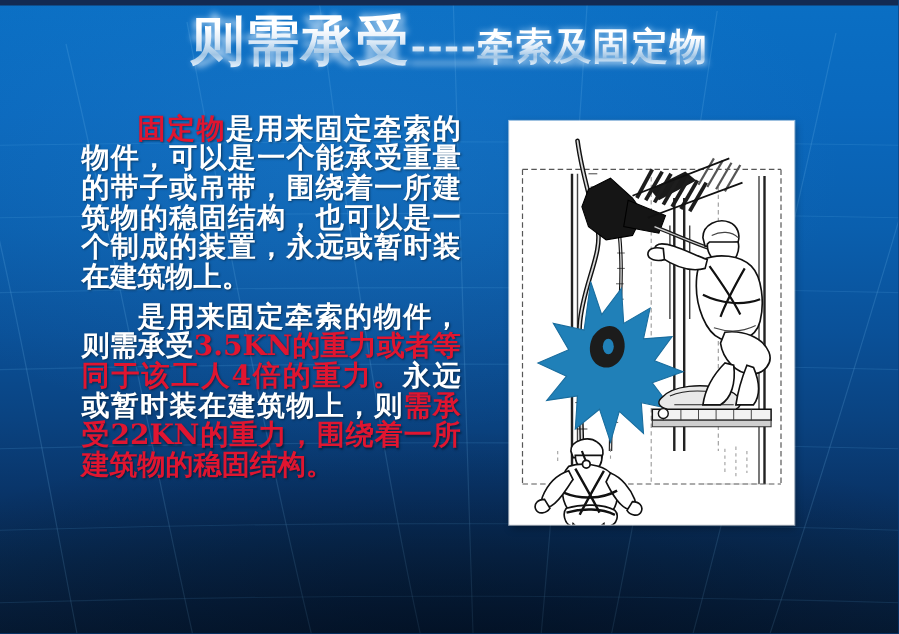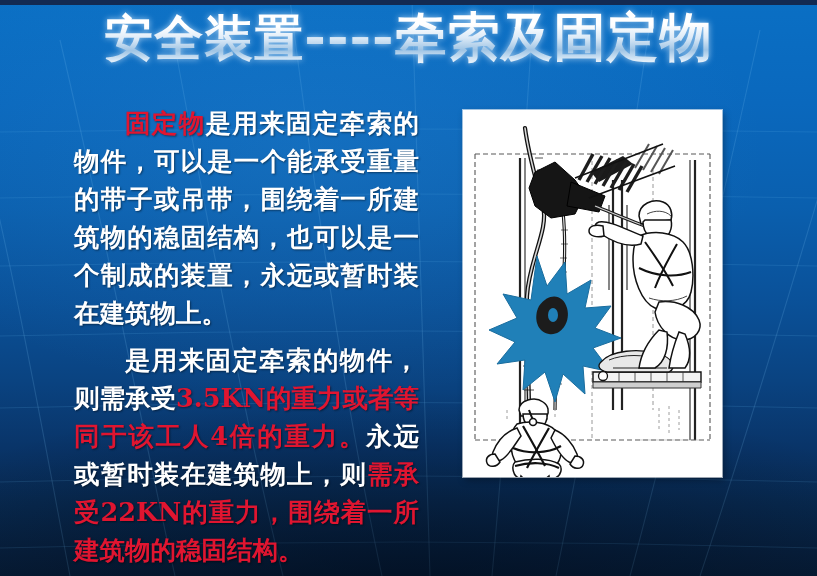--- a/index.html
+++ b/index.html
@@ -80,34 +80,34 @@
     z-index: 0;
     filter: blur(3px);
     opacity: 0.75;
   }
   .title-glow .title-main, .title-glow .title-sub {
     color: #cfe6fb;
     -webkit-text-fill-color: #cfe6fb;
     background: none;
   }
   .title-main { font-size: 49px; line-height: 62px; }
-  .title-sub  { font-size: 52px; line-height: 62px; }
+  .title-sub  { font-size: 34px; line-height: 62px; text-decoration: underline; }
   .title-layer { position: relative; z-index: 1; }
 
   
   .body-col {
     position: absolute;
     left: 74px;
     top: 104px;
     width: 345px;
   }
   .para {
     font-family: "DejaVu Serif", "Liberation Serif", serif;
     font-size: 25.5px;
-    line-height: 38px;
+    line-height: 27px;
     font-weight: bold;
     color: #ffffff;
     text-align: justify;
     text-justify: inter-character;
     text-shadow: 1px 1px 2px rgba(0,0,0,0.45);
     margin: 0;
     text-indent: 2em;
   }
   .para + .para { margin-top: 9px; }
   .rd { color: #e01530; }
@@ -157,21 +157,21 @@
     </g>
   </svg>
 
   <div class="bg-vignette"></div>
   <div class="bg-topstrip"></div>
 
   <div class="title-glow" aria-hidden="true">
     <span class="title-main">安全装置</span><span class="title-sub">----牵索及固定物</span>
   </div>
   <div class="title-wrap title-layer">
-    <span class="title-main">安全装置</span><span class="title-sub">----牵索及固定物</span>
+    <span class="title-main">则需承受</span><span class="title-sub">----牵索及固定物</span>
   </div>
 
   <div class="body-col">
     <p class="para"><span class="rd">固定物</span><span>是用来固定牵索的物件，可以是一个能承受重量的带子或吊带，围绕着一所建筑物的稳固结构，也可以是一个制成的装置，永远或暂时装在建筑物上。</span></p>
 
     <p class="para"><span>是用来固定牵索的物件，则需承受</span><span class="rd">3.5KN的重力或者等同于该工人4倍的重力。</span><span>永远或暂时装在建筑物上，则</span><span class="rd">需承受22KN的重力，围绕着一所建筑物的稳固结构。</span></p>
   </div>
 
   <div class="pic-panel">
     <svg width="259" height="367" viewBox="0 0 259 367">

